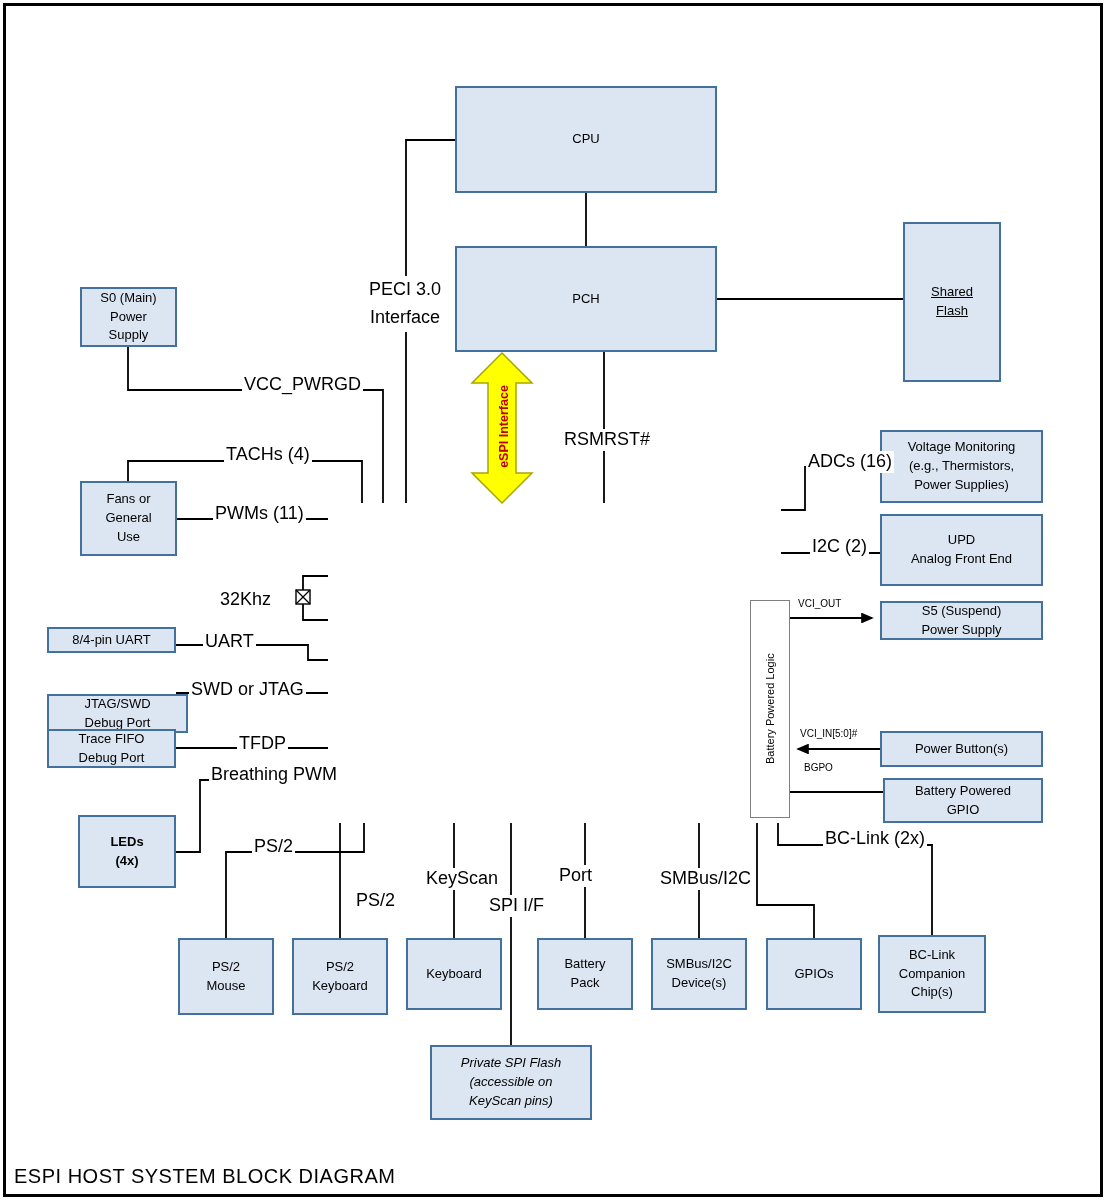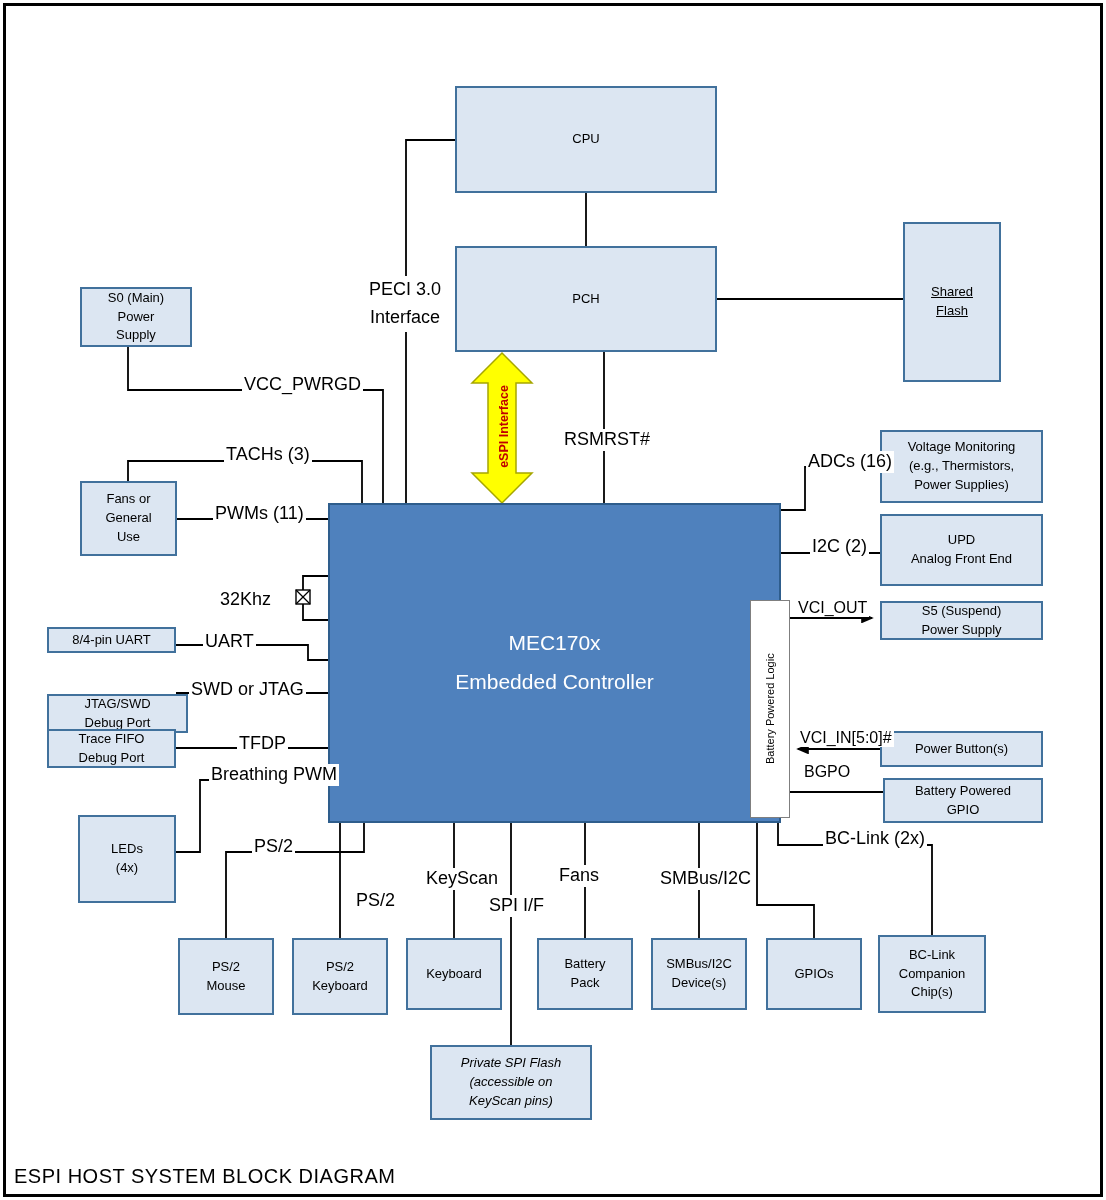--- a/index.html
+++ b/index.html
@@ -17,26 +17,26 @@
 
   .node{
     position:absolute;box-sizing:border-box;
     display:flex;align-items:center;justify-content:center;text-align:center;
     background:var(--node_fill,#dce6f2);border:2px solid var(--node_border,#41719c);
     font-size:13px;line-height:1.45;white-space:pre-line;
   }
   #n-cpu{left:455px;top:86px;width:262px;height:107px;text-align:center;}
   #n-pch{left:455px;top:246px;width:262px;height:106px;}
   #n-shared-flash{left:903px;top:222px;width:98px;height:160px;text-decoration:underline;}
-  #n-s0-power{left:80px;top:287px;width:112px;height:60px;}
+  #n-s0-power{left:80px;top:287px;width:97px;height:60px;}
   #n-fans{left:80px;top:481px;width:97px;height:75px;}
   #n-uart-port{left:47px;top:627px;width:129px;height:26px;}
   #n-jtag-port{left:47px;top:674px;width:141px;height:39px;margin-top:20px;}
   #n-tfdp-port{left:47px;top:729px;width:129px;height:39px;}
-  #n-leds{left:78px;top:815px;width:98px;height:88px;}
+  #n-leds{left:78px;top:815px;width:98px;height:73px;font-weight:bold;}
   #n-mec{
     left:328px;top:503px;width:453px;height:320px;
     background:var(--mec_fill,#4f81bd);border-color:var(--mec_border,#2e5d8c);
     color:#fff;font-size:21px;line-height:1.85;
   }
   #n-bpl{
     left:750px;top:600px;width:40px;height:218px;
     background:#fff;border:1.5px solid #7f7f7f;font-size:11px;line-height:1.1;
     writing-mode:vertical-rl;transform:rotate(180deg);
   }
@@ -51,21 +51,21 @@
   #n-battery-pack{left:537px;top:938px;width:96px;height:72px;}
   #n-smbus-devices{left:651px;top:938px;width:96px;height:72px;}
   #n-gpios{left:766px;top:938px;width:96px;height:72px;}
   #n-bclink-chips{left:878px;top:935px;width:108px;height:78px;}
   #n-private-spi{left:430px;top:1045px;width:162px;height:75px;font-style:italic;}
 
   .wlabel{
     position:absolute;font-size:18px;background:#fff;padding:0 2px;
     white-space:pre-line;line-height:1.2;
   }
-  .wlabel.sm{font-size:16px;}
+  .wlabel.sm{font-size:10px;}
   #w-peci{left:366px;top:276px;width:74px;text-align:center;line-height:1.55;}
   #w-rsmrst{left:562px;top:429px;}
   #w-vcc{left:242px;top:374px;}
   #w-tachs{left:224px;top:444px;}
   #w-pwms{left:213px;top:503px;}
   #w-khz32{left:218px;top:589px;}
   #w-uart{left:203px;top:631px;}
   #w-swd{left:189px;top:679px;}
   #w-tfdp{left:237px;top:733px;}
   #w-breathing{left:209px;top:764px;}
@@ -146,22 +146,20 @@
   <div class="node" id="n-fans">Fans or
 General
 Use</div>
   <div class="node" id="n-uart-port">8/4-pin UART</div>
   <div class="node" id="n-jtag-port">JTAG/SWD
 Debug Port</div>
   <div class="node" id="n-tfdp-port">Trace FIFO
 Debug Port</div>
   <div class="node" id="n-leds">LEDs
 (4x)</div>
-  <div class="node" id="n-mec">MEC170x
-Embedded Controller</div>
   <div class="node" id="n-bpl">Battery Powered Logic</div>
   <div class="node" id="n-voltage-mon">Voltage Monitoring
 (e.g., Thermistors,
 Power Supplies)</div>
   <div class="node" id="n-upd-afe">UPD
 Analog Front End</div>
   <div class="node" id="n-s5-power">S5 (Suspend)
 Power Supply</div>
   <div class="node" id="n-power-buttons">Power Button(s)</div>
   <div class="node" id="n-bp-gpio">Battery Powered
@@ -181,32 +179,32 @@
 Chip(s)</div>
   <div class="node" id="n-private-spi">Private SPI Flash
 (accessible on
 KeyScan pins)</div>
 
   <div class="wlabel" id="w-peci">PECI 3.0
 Interface</div>
   <div class="wlabel" id="w-espi">eSPI Interface</div>
   <div class="wlabel" id="w-rsmrst">RSMRST#</div>
   <div class="wlabel" id="w-vcc">VCC_PWRGD</div>
-  <div class="wlabel" id="w-tachs">TACHs (3)</div>
+  <div class="wlabel" id="w-tachs">TACHs (4)</div>
   <div class="wlabel" id="w-pwms">PWMs (11)</div>
   <div class="wlabel" id="w-khz32">32Khz</div>
   <div class="wlabel" id="w-uart">UART</div>
   <div class="wlabel" id="w-swd">SWD or JTAG</div>
   <div class="wlabel" id="w-tfdp">TFDP</div>
   <div class="wlabel" id="w-breathing">Breathing PWM</div>
   <div class="wlabel" id="w-ps2a">PS/2</div>
   <div class="wlabel" id="w-ps2b">PS/2</div>
   <div class="wlabel" id="w-keyscan">KeyScan</div>
   <div class="wlabel" id="w-spiif">SPI I/F</div>
-  <div class="wlabel" id="w-smbus">Fans</div>
+  <div class="wlabel" id="w-smbus">Port</div>
   <div class="wlabel" id="w-smbusi2c">SMBus/I2C</div>
   <div class="wlabel" id="w-adcs">ADCs (16)</div>
   <div class="wlabel" id="w-i2c">I2C (2)</div>
   <div class="wlabel sm" id="w-vciout">VCI_OUT</div>
   <div class="wlabel sm" id="w-vciin">VCI_IN[5:0]#</div>
   <div class="wlabel sm" id="w-bgpo">BGPO</div>
   <div class="wlabel" id="w-bclink">BC-Link (2x)</div>
 
   <div class="title">ESPI HOST SYSTEM BLOCK DIAGRAM</div>
   <div class="frame"></div>

